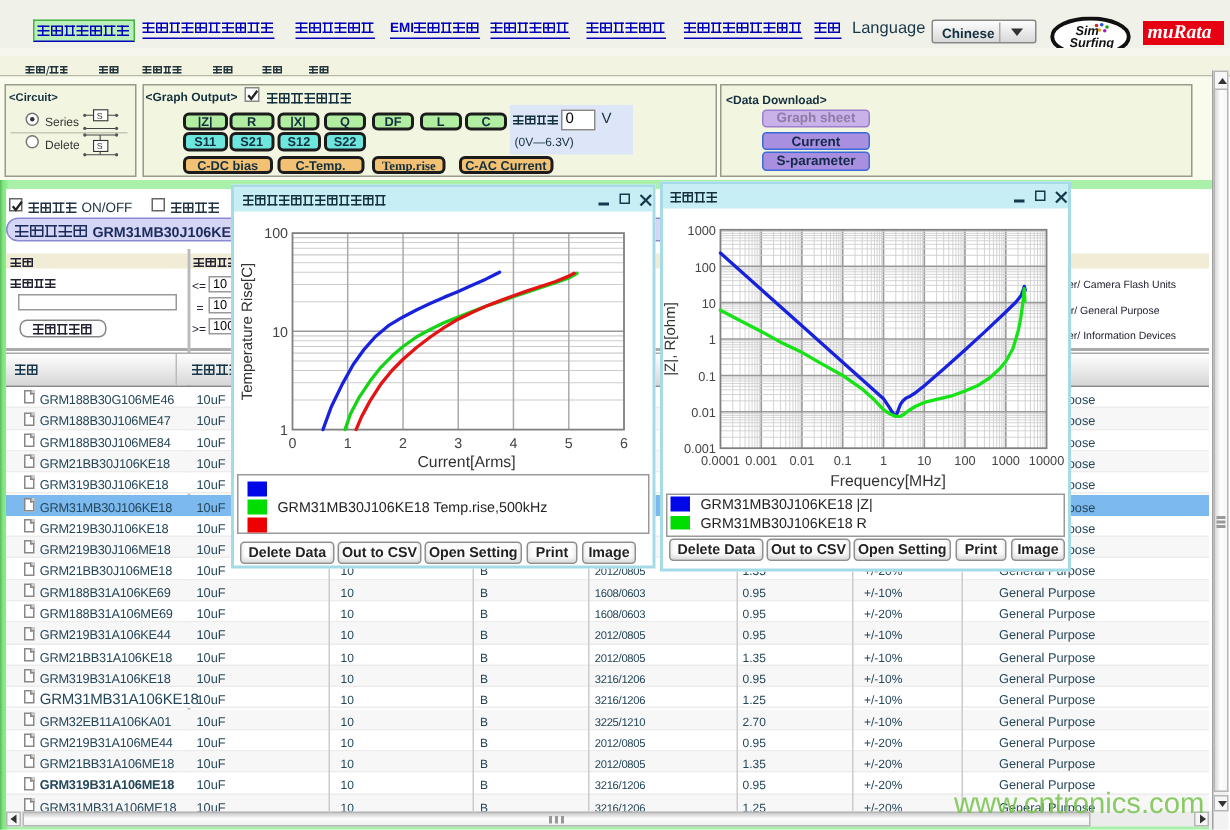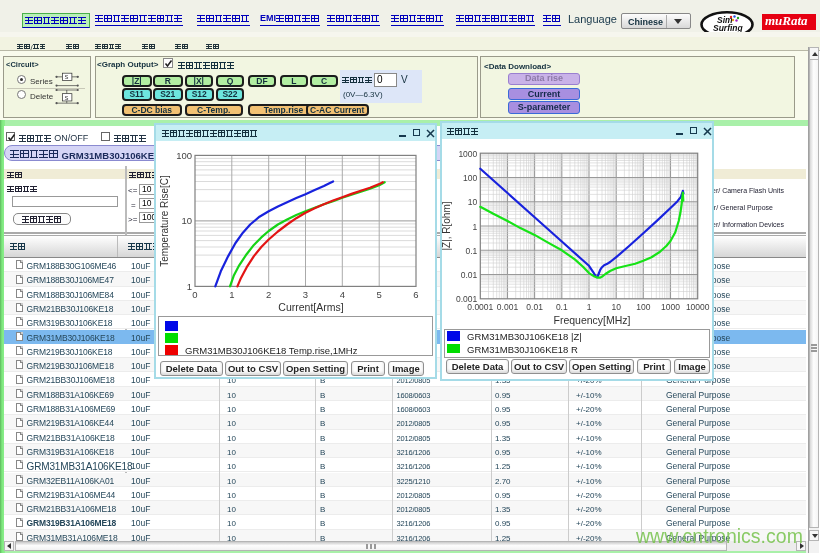--- a/index.html
+++ b/index.html
@@ -89,28 +89,28 @@
 <div class="abs" style="left:216px;top:74.5px;width:28px;height:12.5px;background:#b2eea2;border:2px solid #1c1c1c;border-radius:4px;text-align:center;font-weight:bold;font-size:8.5px;color:#14303e;line-height:9.0px;">Q</div>
 <div class="abs" style="left:248px;top:74.5px;width:28px;height:12.5px;background:#b2eea2;border:2px solid #1c1c1c;border-radius:4px;text-align:center;font-weight:bold;font-size:8.5px;color:#14303e;line-height:9.0px;">DF</div>
 <div class="abs" style="left:280px;top:74.5px;width:27.5px;height:12.5px;background:#b2eea2;border:2px solid #1c1c1c;border-radius:4px;text-align:center;font-weight:bold;font-size:8.5px;color:#14303e;line-height:9.0px;">L</div>
 <div class="abs" style="left:310px;top:74.5px;width:28px;height:12.5px;background:#b2eea2;border:2px solid #1c1c1c;border-radius:4px;text-align:center;font-weight:bold;font-size:8.5px;color:#14303e;line-height:9.0px;">C</div>
 <div class="abs" style="left:121.5px;top:88px;width:30.5px;height:12.5px;background:#6de6de;border:2px solid #1c1c1c;border-radius:4px;text-align:center;font-weight:bold;font-size:8.5px;color:#14303e;line-height:9.0px;">S11</div>
 <div class="abs" style="left:153px;top:88px;width:29.5px;height:12.5px;background:#6de6de;border:2px solid #1c1c1c;border-radius:4px;text-align:center;font-weight:bold;font-size:8.5px;color:#14303e;line-height:9.0px;">S21</div>
 <div class="abs" style="left:185px;top:88px;width:28.5px;height:12.5px;background:#6de6de;border:2px solid #1c1c1c;border-radius:4px;text-align:center;font-weight:bold;font-size:8.5px;color:#14303e;line-height:9.0px;">S12</div>
 <div class="abs" style="left:216px;top:88px;width:28px;height:12.5px;background:#6de6de;border:2px solid #1c1c1c;border-radius:4px;text-align:center;font-weight:bold;font-size:8.5px;color:#14303e;line-height:9.0px;">S22</div>
 <div class="abs" style="left:121.5px;top:103.5px;width:60.5px;height:12.5px;background:#f2c173;border:2px solid #1c1c1c;border-radius:4px;text-align:center;font-weight:bold;font-size:8.5px;color:#14303e;line-height:9.0px;">C-DC bias</div>
 <div class="abs" style="left:185px;top:103.5px;width:57.5px;height:12.5px;background:#f2c173;border:2px solid #1c1c1c;border-radius:4px;text-align:center;font-weight:bold;font-size:8.5px;color:#14303e;line-height:9.0px;">C-Temp.</div>
-<div class="abs" style="left:248px;top:103.5px;width:71px;height:12.5px;background:#f2c173;border:2px solid #1c1c1c;border-radius:4px;text-align:center;font-weight:bold;font-size:8.5px;color:#14303e;line-height:9.0px;">Temp.rise</div>
+<div class="abs" style="left:248px;top:103.5px;width:49px;height:12.5px;background:#f2c173;border:2px solid #1c1c1c;border-radius:4px;text-align:center;font-weight:bold;font-size:8.5px;color:#14303e;line-height:9.0px;font-family:Liberation Serif, serif;">Temp.rise</div>
 <div class="abs" style="left:306px;top:103.5px;width:62.5px;height:12.5px;background:#f2c173;border:2px solid #1c1c1c;border-radius:4px;text-align:center;font-weight:bold;font-size:8.5px;color:#14303e;line-height:9.0px;">C-AC Current</div>
 <div class="abs" style="left:340px;top:70px;width:82px;height:33px;background:#dde6f8;"></div>
 <div class="abs" style="left:342px;top:75px;"><span style="display:inline-block;width:6.8px;height:6.8px;margin:0 1px 0 0;vertical-align:top;margin-top:1.5px;box-sizing:border-box;background-image:linear-gradient(#14303e,#14303e),linear-gradient(#14303e,#14303e),linear-gradient(#14303e,#14303e),linear-gradient(#14303e,#14303e);background-size:100% 1.0px,100% 1.0px,100% 1.0px,1.0px 100%;background-position:0 0,0 55%,0 100%,45% 0;background-repeat:no-repeat;"></span><span style="display:inline-block;width:6.8px;height:6.8px;margin:0 1px 0 0;vertical-align:top;margin-top:1.5px;box-sizing:border-box;border:1.0px solid #14303e;background-image:linear-gradient(#14303e,#14303e),linear-gradient(#14303e,#14303e);background-size:100% 1.0px,1.0px 100%;background-position:0 48%,48% 0;background-repeat:no-repeat;"></span><span style="display:inline-block;width:6.8px;height:6.8px;margin:0 1px 0 0;vertical-align:top;margin-top:1.5px;box-sizing:border-box;background-image:linear-gradient(#14303e,#14303e),linear-gradient(#14303e,#14303e),linear-gradient(#14303e,#14303e),linear-gradient(#14303e,#14303e);background-size:1.0px 100%,1.0px 100%,100% 1.0px,100% 1.0px;background-position:20% 0,80% 0,0 0,0 100%;background-repeat:no-repeat;"></span><span style="display:inline-block;width:6.8px;height:6.8px;margin:0 1px 0 0;vertical-align:top;margin-top:1.5px;box-sizing:border-box;background-image:linear-gradient(#14303e,#14303e),linear-gradient(#14303e,#14303e),linear-gradient(#14303e,#14303e),linear-gradient(#14303e,#14303e);background-size:100% 1.0px,100% 1.0px,100% 1.0px,1.0px 100%;background-position:0 0,0 55%,0 100%,45% 0;background-repeat:no-repeat;"></span></div>
 <input class="abs" style="left: 374px; top: 72.5px; width: 23px; height: 14px; border: 1px solid rgb(136, 136, 136); font-size: 10px; padding-left: 2px;" value="0">
 <div class="abs" style="left:401px;top:74px;font-size:10px;color:#14303e;">V</div>
 <div class="abs" style="left:343px;top:89px;font-size:8px;color:#14303e;">(0V—6.3V)</div>
-<div class="abs" style="left:508px;top:73px;width:72px;height:12px;background:#c9b2e8;border:1.5px solid #9a7fd0;border-radius:3px;text-align:center;font-size:9px;font-weight:bold;color:#8d7aa8;line-height:9px;">Data rise</div>
+<div class="abs" style="left:508px;top:73px;width:72px;height:12px;background:#c9b2e8;border:1.5px solid #9a7fd0;border-radius:3px;text-align:center;font-size:9px;font-weight:bold;color:#8d7aa8;line-height:9px;">Graph sheet</div>
 <div class="abs" style="left:508px;top:87.5px;width:72px;height:12.5px;background:#a88fe0;border:1.5px solid #3a6ad8;border-radius:3px;text-align:center;font-size:9px;font-weight:bold;color:#132a4a;line-height:10px;">Current</div>
 <div class="abs" style="left:508px;top:101px;width:72px;height:12.5px;background:#a88fe0;border:1.5px solid #3a6ad8;border-radius:3px;text-align:center;font-size:9px;font-weight:bold;color:#132a4a;line-height:10px;">S-parameter</div>
 <div class="abs" style="left:0;top:120px;width:808px;height:433px;background:#a9f0a9;"></div>
 <div class="abs" style="left:0;top:120px;width:4.5px;height:433px;background:linear-gradient(90deg,#5db85d,#7fe97f 40%,#8ff08f);"></div>
 <div class="abs" style="left:4px;top:126px;width:804px;height:415px;background:#fff;"></div>
 <span class="abs" style="left:6px;top:132px;width:9px;height:9px;border:1px solid #666;background:#fff;"></span>
 <svg class="abs" style="left:7px;top:133px;" width="9" height="9">
     <polyline points="1.5,4.5 3.5,7 7.5,1.5" fill="none" stroke="#222" stroke-width="1.5"></polyline>
   </svg>
 <div class="abs" style="left:19px;top:133px;color:#223344;font-size:9px;"><span style="display:inline-block;width:7.2px;height:7.2px;margin:0 1px 0 0;vertical-align:top;margin-top:1.5px;box-sizing:border-box;background-image:linear-gradient(#223344,#223344),linear-gradient(#223344,#223344),linear-gradient(#223344,#223344),linear-gradient(#223344,#223344);background-size:100% 1.0px,100% 1.0px,100% 1.0px,1.0px 100%;background-position:0 0,0 55%,0 100%,45% 0;background-repeat:no-repeat;"></span><span style="display:inline-block;width:7.2px;height:7.2px;margin:0 1px 0 0;vertical-align:top;margin-top:1.5px;box-sizing:border-box;border:1.0px solid #223344;background-image:linear-gradient(#223344,#223344),linear-gradient(#223344,#223344);background-size:100% 1.0px,1.0px 100%;background-position:0 48%,48% 0;background-repeat:no-repeat;"></span><span style="display:inline-block;width:7.2px;height:7.2px;margin:0 1px 0 0;vertical-align:top;margin-top:1.5px;box-sizing:border-box;background-image:linear-gradient(#223344,#223344),linear-gradient(#223344,#223344),linear-gradient(#223344,#223344),linear-gradient(#223344,#223344);background-size:1.0px 100%,1.0px 100%,100% 1.0px,100% 1.0px;background-position:20% 0,80% 0,0 0,0 100%;background-repeat:no-repeat;"></span><span style="display:inline-block;width:7.2px;height:7.2px;margin:0 1px 0 0;vertical-align:top;margin-top:1.5px;box-sizing:border-box;background-image:linear-gradient(#223344,#223344),linear-gradient(#223344,#223344),linear-gradient(#223344,#223344),linear-gradient(#223344,#223344);background-size:100% 1.0px,100% 1.0px,100% 1.0px,1.0px 100%;background-position:0 0,0 55%,0 100%,45% 0;background-repeat:no-repeat;"></span> ON/OFF</div>
@@ -411,22 +411,22 @@
       <text x="260.0" y="157.4" text-anchor="middle" font-size="9.5" fill="#444" font-family="Liberation Sans">6</text>
       <text transform="translate(12,80) rotate(-90)" text-anchor="middle" font-size="10" fill="#333" font-family="Liberation Sans">Temperature Rise[C]</text>
       <text x="155" y="170" text-anchor="middle" font-size="10.5" fill="#333" font-family="Liberation Sans">Current[Arms]</text>
       <polyline points="59.3,145.4 64.8,130.3 72.2,115.1 79.5,102.0 86.9,91.7 94.2,83.5 103.5,75.7 112.7,70.3 121.9,65.5 131.1,61.2 140.3,57.1 149.5,53.3 158.7,49.1 167.9,45.1 173.4,42.3 177.1,40.5" fill="none" stroke="#1822dd" stroke-width="2.2" stroke-linejoin="round" stroke-linecap="round"></polyline>
       <polyline points="74.0,145.4 77.7,134.8 83.2,124.3 90.6,113.2 97.9,103.9 105.3,96.4 112.7,90.0 121.9,83.5 131.1,78.5 140.3,74.0 149.5,70.3 158.7,66.7 167.9,63.2 177.1,60.2 186.3,56.8 195.5,53.8 204.8,50.6 214.0,47.7 223.2,44.3 228.7,41.2" fill="none" stroke="#16d316" stroke-width="2.2" stroke-linejoin="round" stroke-linecap="round"></polyline>
       <polyline points="81.4,145.4 85.0,136.9 90.6,126.4 97.9,115.1 105.3,106.0 112.7,98.5 121.9,90.5 131.1,83.5 140.3,77.2 149.5,71.8 158.7,67.3 167.9,63.2 177.1,59.6 186.3,56.2 195.5,52.9 204.8,49.8 214.0,46.8 223.2,43.1 226.8,41.2" fill="none" stroke="#e31414" stroke-width="2.2" stroke-linejoin="round" stroke-linecap="round"></polyline>
     </svg>
 <div class="abs" style="left:2px;top:190.5px;width:275px;height:40px;background:#fff;border:1px solid #999;"></div>
 <span class="abs" style="left:9px;top:196.0px;width:13px;height:9.5px;background:#0008e8;"></span>
 <span class="abs" style="left:9px;top:208.2px;width:13px;height:9.5px;background:#00dd00;"></span>
+<div class="abs" style="left:29px;top:208.2px;font-size:9.5px;color:#222;">GRM31MB30J106KE18 Temp.rise,500kHz</div>
 <span class="abs" style="left:9px;top:220.4px;width:13px;height:9.5px;background:#ee0000;"></span>
-<div class="abs" style="left:29px;top:220.4px;font-size:9.5px;color:#222;">GRM31MB30J106KE18 Temp.rise,1MHz</div>
 <div class="tbtn" style="left:4px;top:236px;width:63px;">Delete Data</div>
     <div class="tbtn" style="left:69px;top:236px;width:56px;">Out to CSV</div>
     <div class="tbtn" style="left:127px;top:236px;width:65px;">Open Setting</div>
     <div class="tbtn" style="left:195px;top:236px;width:34px;">Print</div>
     <div class="tbtn" style="left:232px;top:236px;width:36px;">Image</div>
 </div>
 <div class="abs" style="left:440px;top:121px;width:274px;height:260px;background:#fff;border:2px solid #a5dbe7;">
 <div class="abs" style="left:0;top:0;width:270px;height:16px;background:#c6eef4;"></div>
 <div class="abs" style="left:5px;top:3px;"><span style="display:inline-block;width:7px;height:7px;margin:0 1px 0 0;vertical-align:top;margin-top:1.5px;box-sizing:border-box;background-image:linear-gradient(#14303e,#14303e),linear-gradient(#14303e,#14303e),linear-gradient(#14303e,#14303e),linear-gradient(#14303e,#14303e);background-size:100% 1.0px,100% 1.0px,100% 1.0px,1.0px 100%;background-position:0 0,0 55%,0 100%,45% 0;background-repeat:no-repeat;"></span><span style="display:inline-block;width:7px;height:7px;margin:0 1px 0 0;vertical-align:top;margin-top:1.5px;box-sizing:border-box;border:1.0px solid #14303e;background-image:linear-gradient(#14303e,#14303e),linear-gradient(#14303e,#14303e);background-size:100% 1.0px,1.0px 100%;background-position:0 48%,48% 0;background-repeat:no-repeat;"></span><span style="display:inline-block;width:7px;height:7px;margin:0 1px 0 0;vertical-align:top;margin-top:1.5px;box-sizing:border-box;background-image:linear-gradient(#14303e,#14303e),linear-gradient(#14303e,#14303e),linear-gradient(#14303e,#14303e),linear-gradient(#14303e,#14303e);background-size:1.0px 100%,1.0px 100%,100% 1.0px,100% 1.0px;background-position:20% 0,80% 0,0 0,0 100%;background-repeat:no-repeat;"></span><span style="display:inline-block;width:7px;height:7px;margin:0 1px 0 0;vertical-align:top;margin-top:1.5px;box-sizing:border-box;background-image:linear-gradient(#14303e,#14303e),linear-gradient(#14303e,#14303e),linear-gradient(#14303e,#14303e),linear-gradient(#14303e,#14303e);background-size:100% 1.0px,100% 1.0px,100% 1.0px,1.0px 100%;background-position:0 0,0 55%,0 100%,45% 0;background-repeat:no-repeat;"></span></div>
 <div class="abs" style="left:234px;top:10px;width:7px;height:2px;background:#16394e;"></div>

